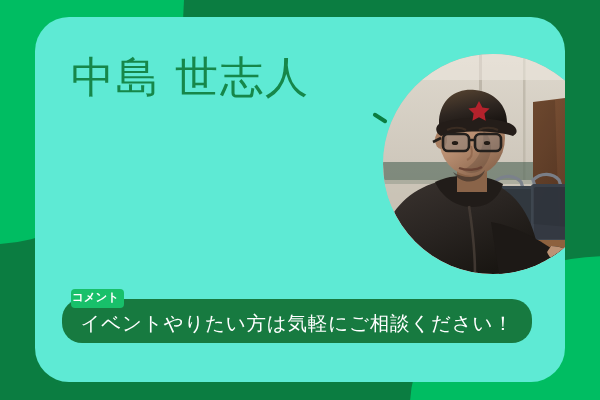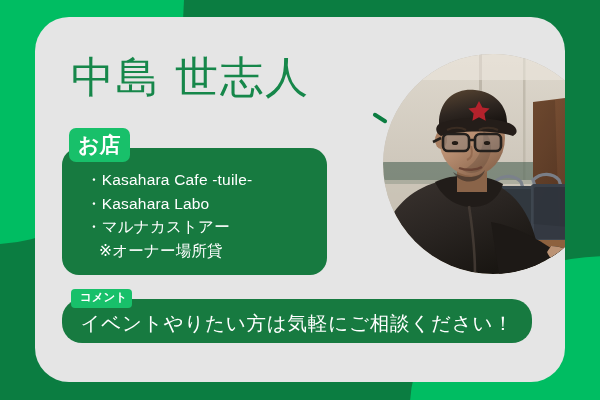--- a/index.html
+++ b/index.html
@@ -47,21 +47,21 @@
     border-top-left-radius: 200px 150px;
   }
 
   
   .card {
     position: absolute;
     left: 35px;
     top: 17px;
     width: 530px;
     height: 365px;
-    background: #e5e5e5;
+    background: #5eead4;
     border-radius: 34px;
     overflow: hidden;
   }
 
   
   .name {
     position: absolute;
     left: 36px;
     top: 37px;
     font-size: 43px;
@@ -121,21 +121,21 @@
 
   
   .comment-block {
     position: absolute;
     left: 27px;
     top: 270px;
     width: 470px;
   }
   .badge-comment {
     font-size: 11.5px;
-    padding: 3px 5px 4px 9px;
+    padding: 3px 5px 4px 1px;
     margin-left: 9px;
     border-radius: 4px;
   }
   .comment-box {
     position: relative;
     z-index: 2;
     margin-top: -9px;
     background: #177a40;
     border-radius: 20px;
     padding: 11px 14px 7px 14px;
@@ -200,31 +200,20 @@
 <div class="canvas">
 
   <div class="bg-base"></div>
   <div class="bg-accent-tl"></div>
   <div class="bg-accent-br"></div>
 
   <div class="card">
 
     <div class="name">中島 世志人</div>
 
-    <div class="shop-block">
-      <div class="badge badge-shop">お店</div>
-      <div class="shop-box">
-        <ul class="shop-list">
-          <li>・Kasahara Cafe -tuile-</li>
-          <li>・Kasahara Labo</li>
-          <li>・マルナカストアー</li>
-          <li class="sub">※オーナー場所貸</li>
-        </ul>
-      </div>
-    </div>
 
     <div class="comment-block">
       <div class="badge badge-comment">コメント</div>
       <div class="comment-box">
         <div class="comment-text">イベントやりたい方は気軽にご相談ください！</div>
       </div>
     </div>
 
     <div class="tick"></div>
 

